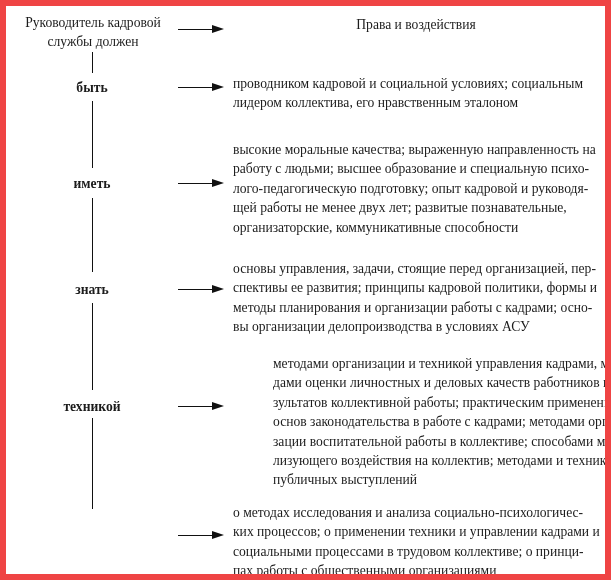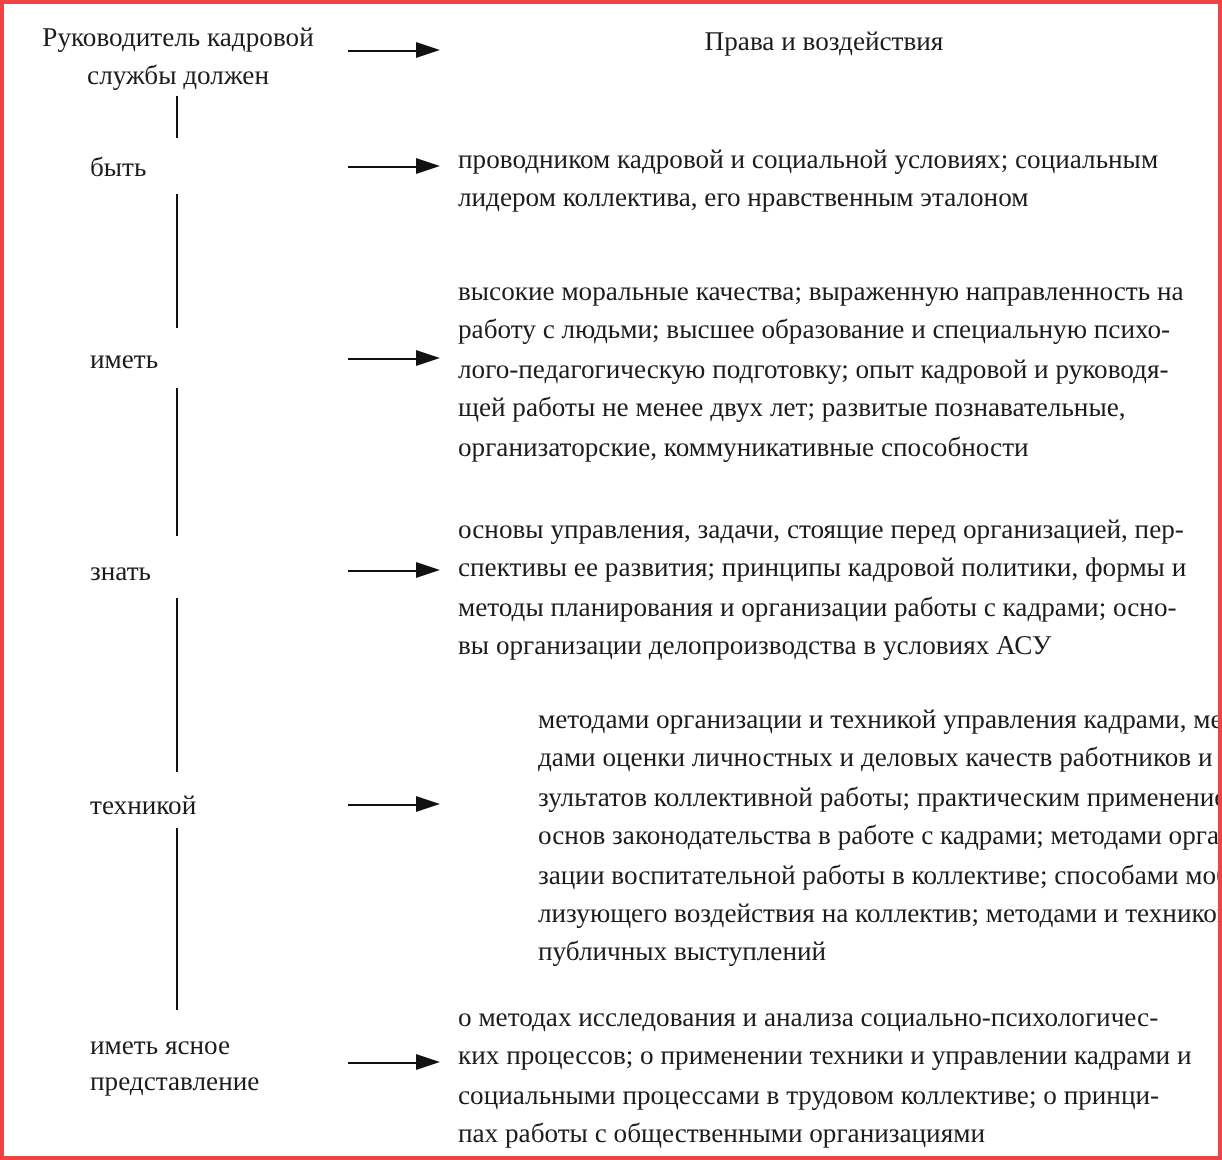--- a/index.html
+++ b/index.html
@@ -10,46 +10,47 @@
   .canvas {
     position: relative;
     width: 611px;
     height: 580px;
     background: #ffffff;
     font-family: "Liberation Serif", "DejaVu Serif", serif;
     color: #1c1c1c;
     font-size: 13.6px;
     line-height: 19.4px;
     box-sizing: border-box;
-    border: 2px solid #ef4444;
+    border: 6px solid #ef4444;
     overflow: hidden;
   }
   .root-label {
     position: absolute;
     left: 12px;
     top: 7px;
     width: 150px;
     text-align: center;
     white-space: pre-line;
     line-height: 19px;
   }
   .col-header {
     position: absolute;
     left: 330px;
     top: 9px;
     width: 160px;
     text-align: center;
   }
   .node-label {
     position: absolute;
-    left: 43px;
+    left: 31px;
     width: 110px;
-    text-align: left;
+    text-align: center;
     white-space: pre-line;
     line-height: 18px;
+    font-weight: bold;
   }
   .desc {
     position: absolute;
     left: 227px;
     width: 382px;
     white-space: pre-line;
     text-align: left;
   }
   .vline {
     position: absolute;
@@ -114,21 +115,19 @@
   <div class="node-label" style="top:392px;">техникой</div>
   <div class="arrow" style="left:172px; top:400px;"></div>
   <div class="desc" style="top:348px;margin-left:40px;">методами организации и техникой управления кадрами, мето-
 дами оценки личностных и деловых качеств работников и ре-
 зультатов коллективной работы; практическим применением
 основ законодательства в работе с кадрами; методами органи-
 зации воспитательной работы в коллективе; способами моби-
 лизующего воздействия на коллектив; методами и техникой
 публичных выступлений</div>
 
-  <div class="node-label" style="top:512px;">иметь ясное
-представление</div>
   <div class="arrow" style="left:172px; top:529px;"></div>
   <div class="desc" style="top:497px;">о методах исследования и анализа социально-психологичес-
 ких процессов; о применении техники и управлении кадрами и
 социальными процессами в трудовом коллективе; о принци-
 пах работы с общественными организациями</div>
 
 </div>
 
 </body></html>

